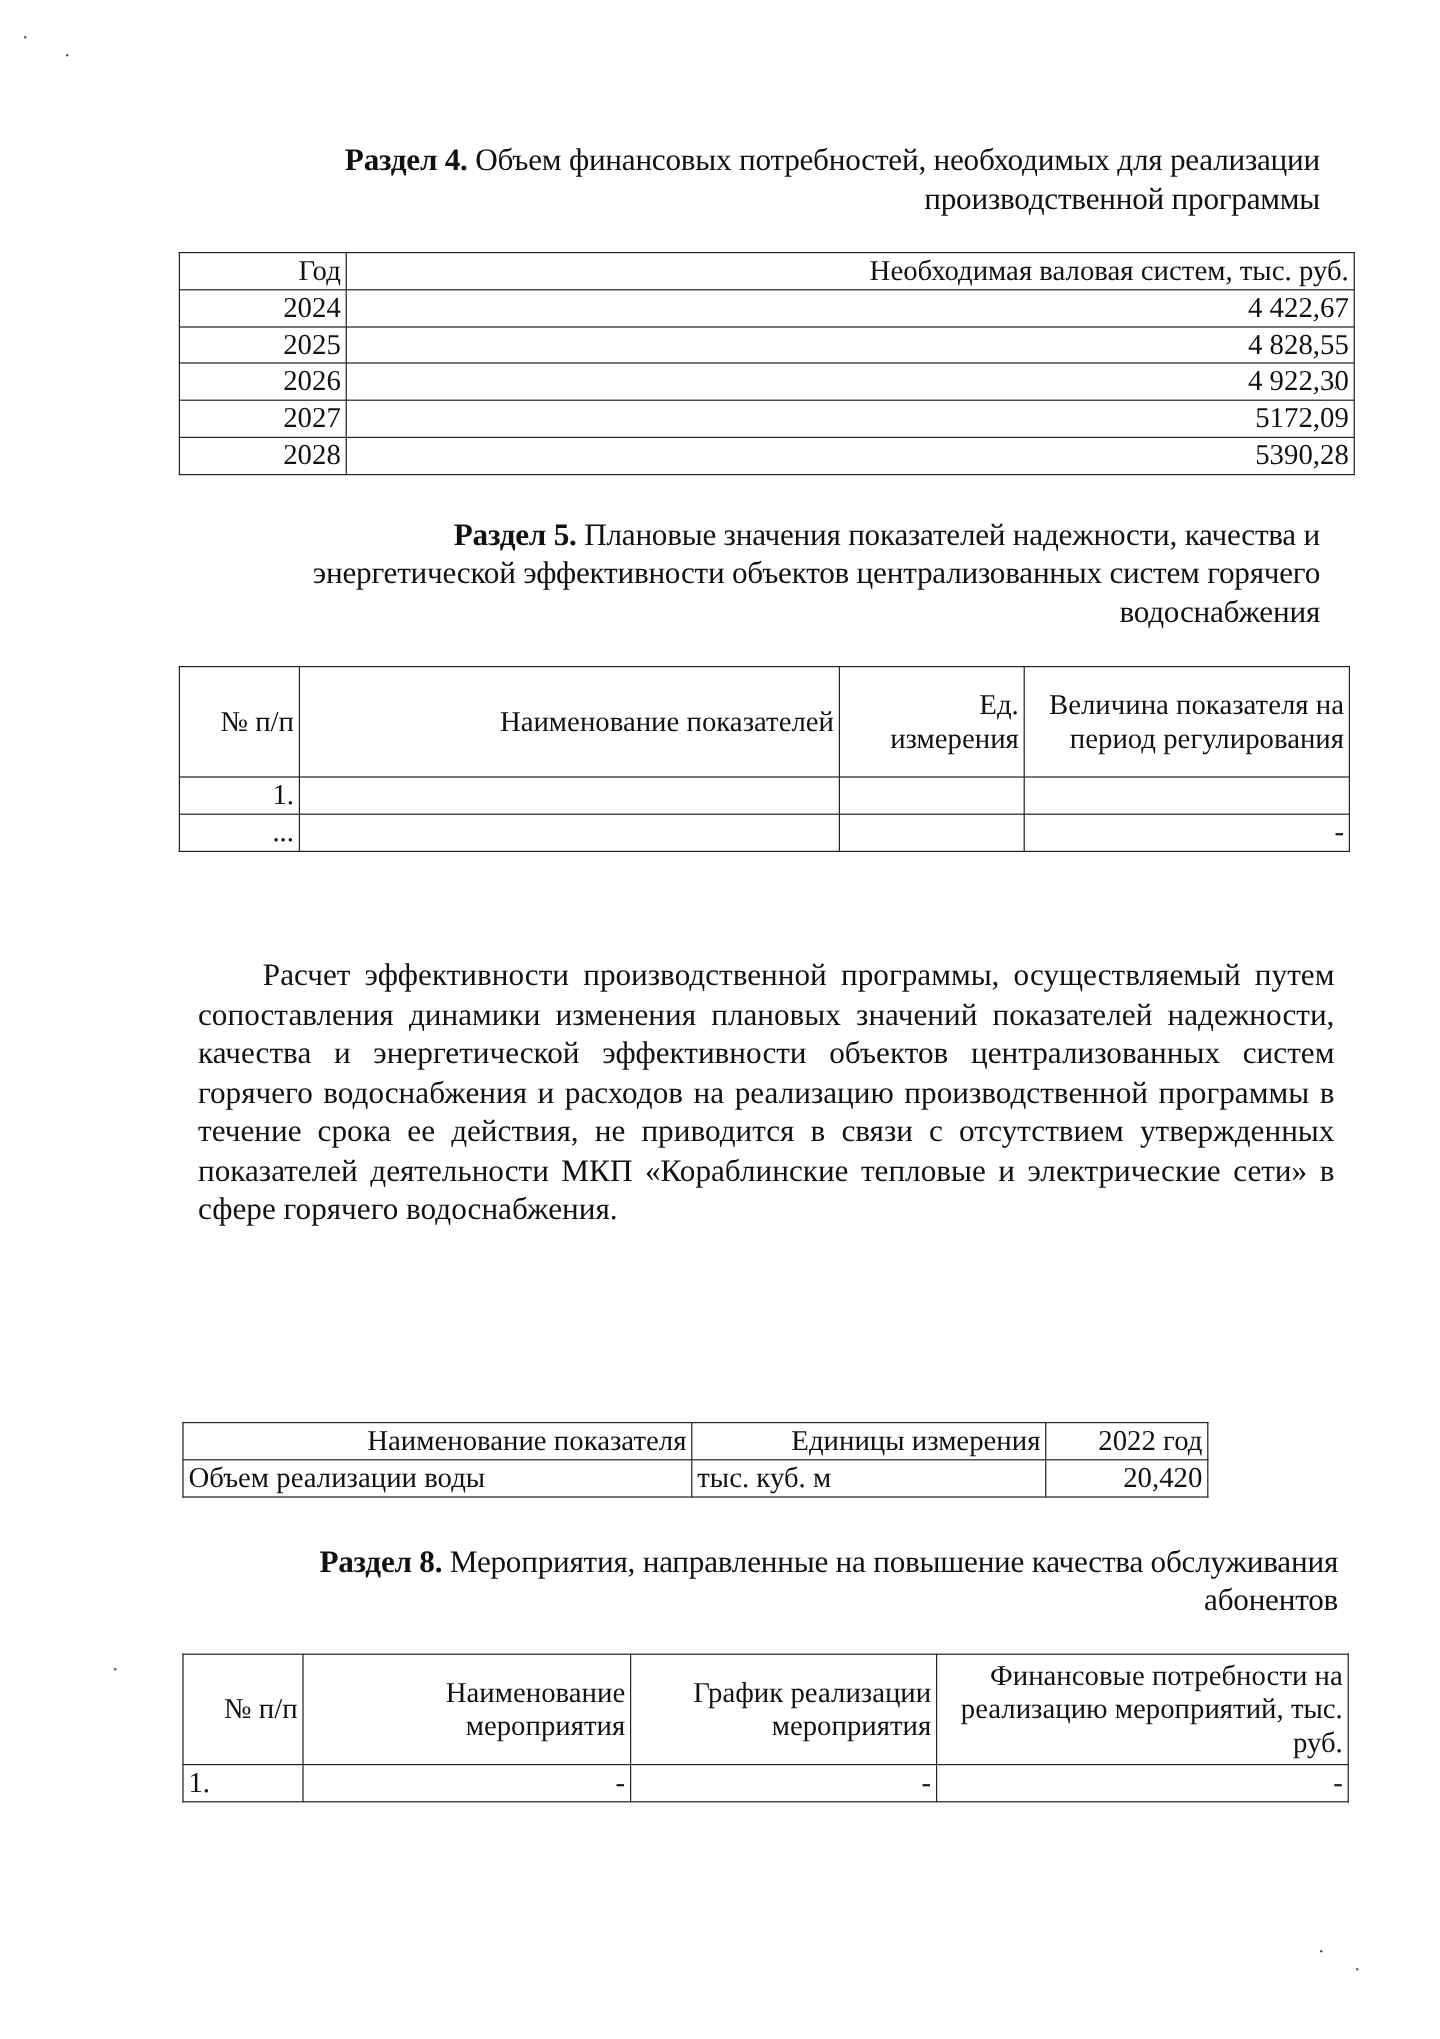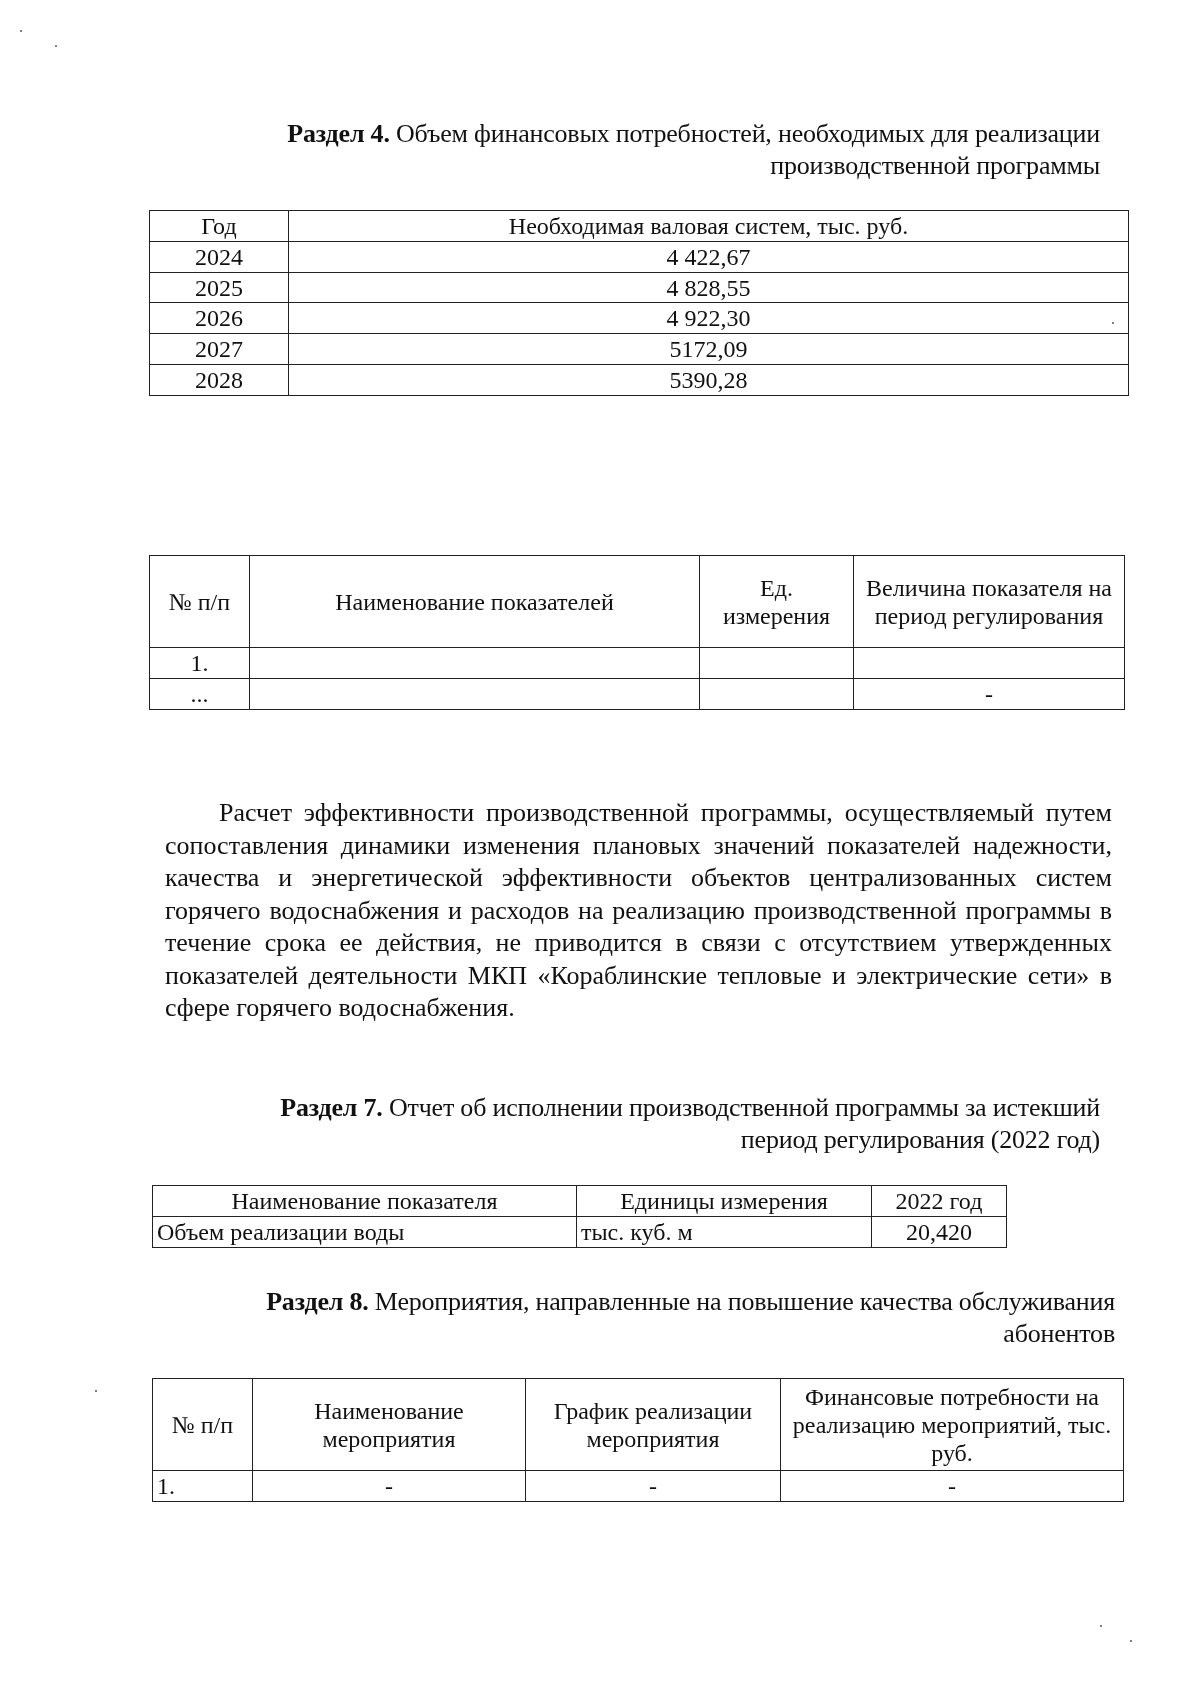--- a/index.html
+++ b/index.html
@@ -29,21 +29,21 @@
     }
     .heading b { font-weight: bold; }
     table.doc {
       position: absolute;
       border-collapse: collapse;
       font-size: 24px;
     }
     table.doc td {
       border: 1.5px solid #222222;
       padding: 0 4px;
-      text-align: center;
+      text-align: right;
       vertical-align: middle;
       line-height: 28px;
     }
     table.doc td.left { text-align: left; }
     .para {
       position: absolute;
       left: 165px;
       width: 947px;
       font-size: 26px;
       line-height: 32.5px;
@@ -94,20 +94,26 @@
       <td>2027</td>
       <td>5172,09</td>
     </tr>
     <tr style="height:31px;">
       <td>2028</td>
       <td>5390,28</td>
     </tr>
   </tbody>
     </table>
 
+  <div class="heading" style="left:150px; top:430px; width:950px;">
+    <b>Раздел 5.</b>
+    <span>Плановые значения показателей надежности, качества и</span><br>
+    <span>энергетической эффективности объектов централизованных систем горячего</span><br>
+    <span>водоснабжения</span>
+  </div>
 
   <table class="doc" style="left:149px; top:555px; width:976px;">
     <colgroup>
       <col style="width:100px">
         <col style="width:450px">
         <col style="width:154px">
         <col>
     </colgroup>
     <tbody>
         <tr style="height:92px;">
@@ -127,25 +133,20 @@
       <td></td>
       <td></td>
       <td>-</td>
     </tr>
   </tbody>
     </table>
 
 
   <p class="para" style="top:785px; margin:12px 0 0 0;">Расчет эффективности производственной программы, осуществляемый путем сопоставления динамики изменения плановых значений показателей надежности, качества и энергетической эффективности объектов централизованных систем горячего водоснабжения и расходов на реализацию производственной программы в течение срока ее действия, не приводится в связи с отсутствием утвержденных показателей деятельности МКП «Кораблинские тепловые и электрические сети» в сфере горячего водоснабжения.</p>
 
-  <div class="heading" style="left:150px; top:1092px; width:950px;">
-    <b>Раздел 7.</b>
-    <span>Отчет об исполнении производственной программы за истекший</span><br>
-    <span>период регулирования (2022 год)</span>
-  </div>
 
   <table class="doc" style="left:152px; top:1185px; width:855px;">
     <colgroup>
       <col style="width:424px">
         <col style="width:295px">
         <col>
     </colgroup>
     <tbody>
         <tr style="height:31px;">
       <td>Наименование показателя</td>

